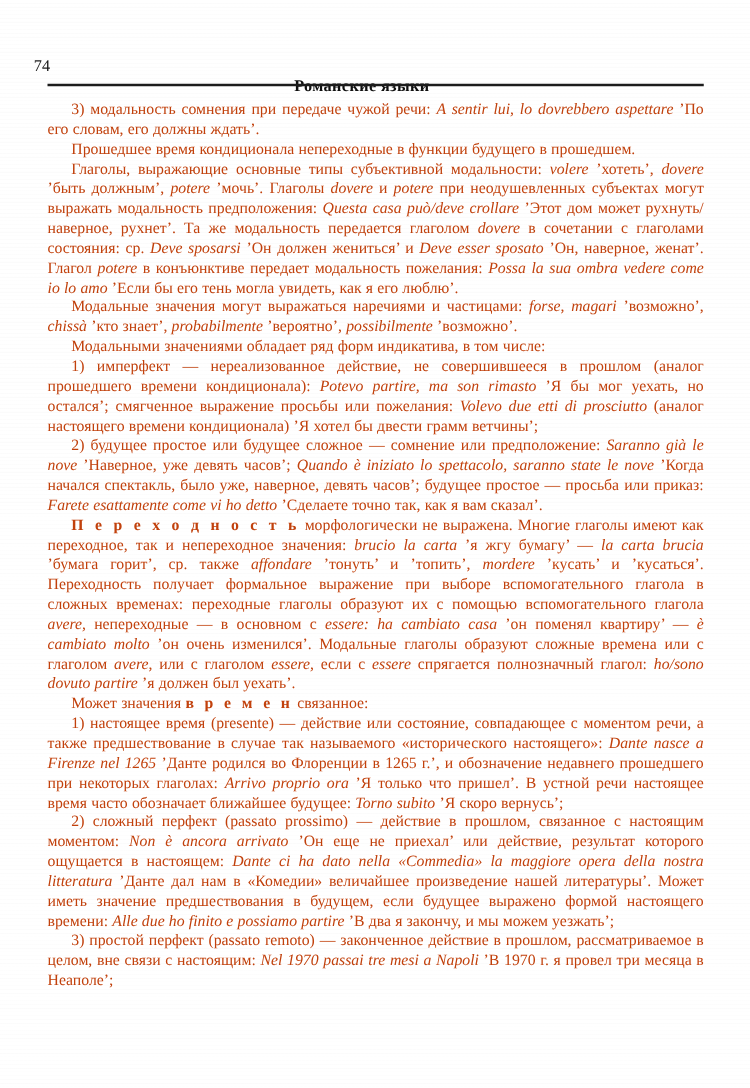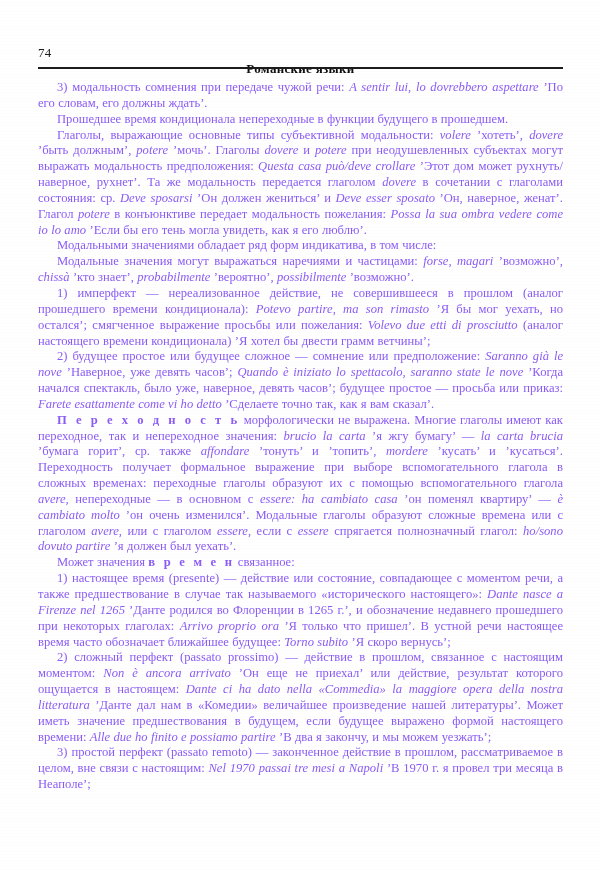--- a/index.html
+++ b/index.html
@@ -20,21 +20,21 @@
   .page {
     position: relative;
     width: 600px;
     height: 870px;
     box-sizing: border-box;
   }
 
   
   .running-head {
     position: absolute;
-    left: 38px;
+    left: 27px;
     top: 44px;
     width: 525px;
     height: 24px;
   }
   .folio {
     position: absolute;
     left: 0;
     top: 0;
     font-size: 13px;
     line-height: 18px;
@@ -71,21 +71,21 @@
     width: 525px;
   }
 
   p {
     margin: 0;
     font-size: 12.6px;
     line-height: 15.85px;
     text-align: justify;
     text-justify: inter-word;
     letter-spacing: 0.01px;
-    color: #8b5cf6;
+    color: #c2410c;
     word-spacing: 0.2px;
     -moz-hyphens: none;
     hyphens: none;
   }
   p.indent {
     text-indent: 19px;
   }
 
   i, .it {
     font-style: italic;
@@ -113,22 +113,22 @@
   <div class="running-head">
     <div class="folio">74</div>
     <div class="head-title">Романские языки</div>
   </div>
   <div class="head-rule"></div>
 
   <div class="column" id="text-column">
       <p class="indent"><span>3) модальность сомнения при передаче чужой речи: </span><i>A sentir lui, lo dovrebbero aspettare </i><span>’По его словам, его должны ждать’.</span></p>
       <p class="indent"><span>Прошедшее время кондиционала непереходные в функции будущего в прошедшем.</span></p>
       <p class="indent"><span>Глаголы, выражающие основные типы субъективной модальности: </span><i>volere </i><span>’хотеть’, </span><i>dovere </i><span>’быть должным’, </span><i>potere </i><span>’мочь’. Глаголы </span><i>dovere </i><span>и </span><i>potere </i><span>при неодушевленных субъектах могут выражать модальность предположения: </span><i>Questa casa può/deve crollare </i><span>’Этот дом может рухнуть/наверное, рухнет’. Та же модальность передается глаголом </span><i>dovere </i><span>в сочетании с глаголами состояния: ср. </span><i>Deve sposarsi </i><span>’Он должен жениться’ и </span><i>Deve esser sposato </i><span>’Он, наверное, женат’. Глагол </span><i>potere </i><span>в конъюнктиве передает модальность пожелания: </span><i>Possa la sua ombra vedere come io lo amo </i><span>’Если бы его тень могла увидеть, как я его люблю’.</span></p>
+      <p class="indent"><span>Модальные значения могут выражаться наречиями и частицами: </span><i>forse, magari </i><span>’возможно’, </span><i>chissà </i><span>’кто знает’, </span><i>probabilmente </i><span>’вероятно’, </span><i>possibilmente </i><span>’возможно’.</span></p>
       <p class="indent"><span>Модальными значениями обладает ряд форм индикатива, в том числе:</span></p>
-      <p class="indent"><span>Модальные значения могут выражаться наречиями и частицами: </span><i>forse, magari </i><span>’возможно’, </span><i>chissà </i><span>’кто знает’, </span><i>probabilmente </i><span>’вероятно’, </span><i>possibilmente </i><span>’возможно’.</span></p>
       <p class="indent"><span>1) имперфект — нереализованное действие, не совершившееся в прошлом (аналог прошедшего времени кондиционала): </span><i>Potevo partire, ma son rimasto </i><span>’Я бы мог уехать, но остался’; смягченное выражение просьбы или пожелания: </span><i>Volevo due etti di prosciutto </i><span>(аналог настоящего времени кондиционала) ’Я хотел бы двести грамм ветчины’;</span></p>
       <p class="indent"><span>2) будущее простое или будущее сложное — сомнение или предположение: </span><i>Saranno già le nove </i><span>’Наверное, уже девять часов’; </span><i>Quando è iniziato lo spettacolo, saranno state le nove </i><span>’Когда начался спектакль, было уже, наверное, девять часов’; будущее простое — просьба или приказ: </span><i>Farete esattamente come vi ho detto </i><span>’Сделаете точно так, как я вам сказал’.</span></p>
       <p class="indent"><span class="sp">П е р е х о д н о с т ь</span><span>  морфологически не выражена. Многие глаголы имеют как переходное, так и непереходное значения: </span><i>brucio la carta </i><span>’я жгу бумагу’ — </span><i>la carta brucia </i><span>’бумага горит’, ср. также </span><i>affondare </i><span>’тонуть’ и ’топить’, </span><i>mordere </i><span>’кусать’ и ’кусаться’. Переходность получает формальное выражение при выборе вспомогательного глагола в сложных временах: переходные глаголы образуют их с помощью вспомогательного глагола </span><i>avere, </i><span>непереходные — в основном с </span><i>essere: ha cambiato casa </i><span>’он поменял квартиру’ — </span><i>è cambiato molto </i><span>’он очень изменился’. Модальные глаголы образуют сложные времена или с глаголом </span><i>avere, </i><span>или с глаголом </span><i>essere, </i><span>если с </span><i>essere </i><span>спрягается полнозначный глагол: </span><i>ho/sono dovuto partire </i><span>’я должен был уехать’.</span></p>
       <p class="indent"><span>Может значения </span><span class="sp">в р е м е н</span><span>  связанное:</span></p>
       <p class="indent"><span>1) настоящее время (presente) — действие или состояние, совпадающее с моментом речи, а также предшествование в случае так называемого «исторического настоящего»: </span><i>Dante nasce a Firenze nel 1265 </i><span>’Данте родился во Флоренции в 1265 г.’, и обозначение недавнего прошедшего при некоторых глаголах: </span><i>Arrivo proprio ora </i><span>’Я только что пришел’. В устной речи настоящее время часто обозначает ближайшее будущее: </span><i>Torno subito </i><span>’Я скоро вернусь’;</span></p>
       <p class="indent"><span>2) сложный перфект (passato prossimo) — действие в прошлом, связанное с настоящим моментом: </span><i>Non è ancora arrivato </i><span>’Он еще не приехал’ или действие, результат которого ощущается в настоящем: </span><i>Dante ci ha dato nella «Commedia» la maggiore opera della nostra litteratura </i><span>’Данте дал нам в «Комедии» величайшее произведение нашей литературы’. Может иметь значение предшествования в будущем, если будущее выражено формой настоящего времени: </span><i>Alle due ho finito e possiamo partire </i><span>’В два я закончу, и мы можем уезжать’;</span></p>
       <p class="indent"><span>3) простой перфект (passato remoto) — законченное действие в прошлом, рассматриваемое в целом, вне связи с настоящим: </span><i>Nel 1970 passai tre mesi a Napoli </i><span>’В 1970 г. я провел три месяца в Неаполе’;</span></p>
     </div>
 
   <div class="grain"></div>

